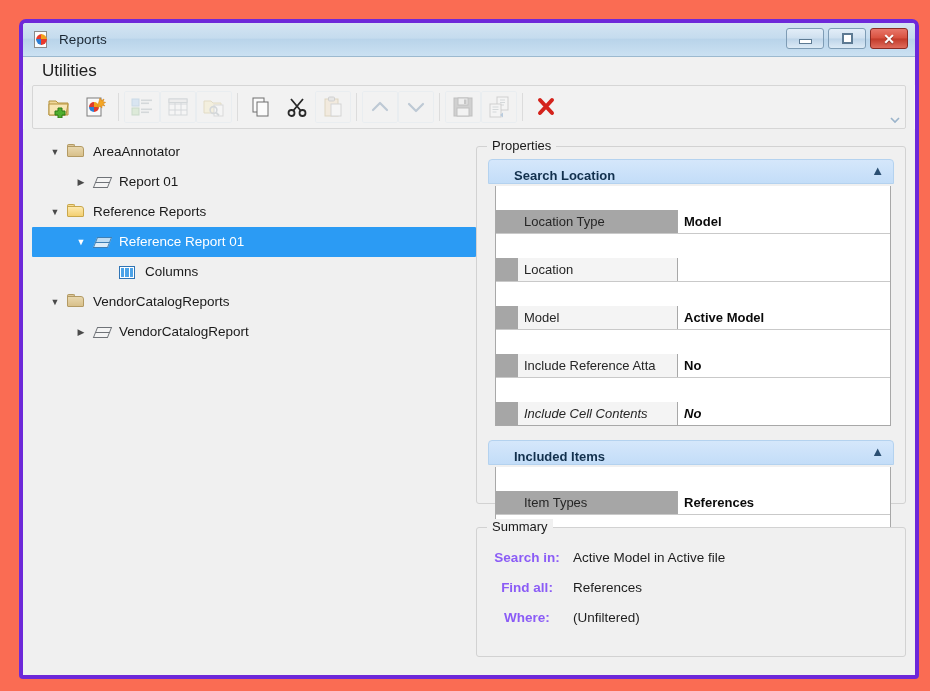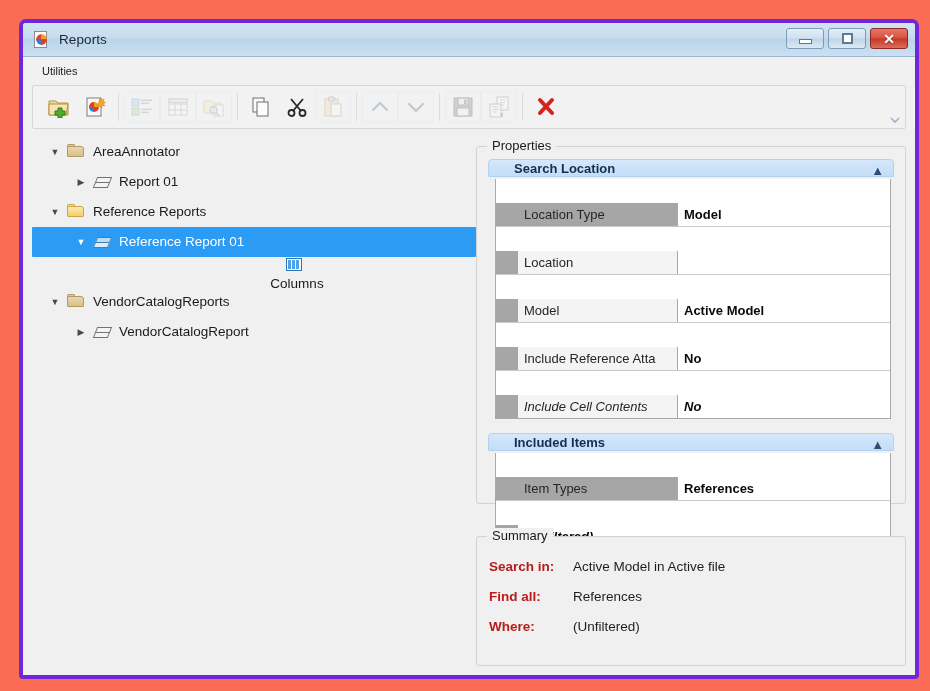--- a/index.html
+++ b/index.html
@@ -111,21 +111,21 @@
   
   #menubar {
     height: 28px;
     flex: 0 0 28px;
     background: #f1f1f1;
     display: flex;
     align-items: center;
     padding-left: 14px;
   }
   .menu-item {
-    font-size: 11px;
+    font-size: 17px;
     color: #202020;
     padding: 3px 5px;
   }
 
   
   #toolbar {
     flex: 0 0 44px;
     height: 44px;
     margin: 0 9px;
     background: #f2f2f2;
@@ -323,28 +323,28 @@
   }
   #props-box {
     flex: 0 0 358px;
     height: 358px;
     margin-top: 11px;
     padding: 12px 11px 0 11px;
   }
   #summary-box {
     flex: 0 0 130px;
     height: 130px;
-    margin-top: 32px;
+    margin-top: 23px;
     padding: 14px 0 0 0;
   }
 
   
   .prop-section { margin-bottom: 6px; }
   .sect-header {
-    height: 18px;
+    height: 25px;
     background: linear-gradient(to bottom,#d5e7fb,#c3ddf8);
     border: 1px solid #b4d2ef;
     border-radius: 4px 4px 0 0;
     display: flex;
     align-items: flex-end;
     padding: 0 10px 0 25px;
     font-size: 13px;
     font-weight: bold;
     color: #12304d;
     box-sizing: border-box;
@@ -413,23 +413,23 @@
   .sum-row {
     display: flex;
     height: 30px;
     align-items: center;
     padding-left: 12px;
     font-size: 13.5px;
   }
   .sum-label {
     width: 84px;
     flex: 0 0 84px;
-    text-align: left;
+    text-align: center;
     font-weight: bold;
-    color: #b91c1c;
+    color: #8b5cf6;
     padding-right: 8px;
     box-sizing: border-box;
   }
   .sum-value { color: #1e1e1e; }
 
   
   svg { display: block; }
 </style>
 </head>
 <body>
@@ -622,21 +622,21 @@
 
       <div class="tree-row selected" style="padding-left:38px;">
         <span class="twisty">▼</span>
         <span class="tree-icon ic-report blue">
             <i class="r-a"></i>
             <i class="r-b"></i>
           </span>
         <span class="lbl">Reference Report 01</span>
       </div>
 
-      <div class="tree-row" style="padding-left:86px;flex-direction:column;">
+      <div class="tree-row" style="padding-left:86px;">
         <span class="tree-icon ic-columns">
           <i class="cbox">
               <i class="cbar"></i>
               <i class="cbar"></i>
               <i class="cbar"></i>
             </i>
         </span>
         <span class="lbl">Columns</span>
       </div>
 

